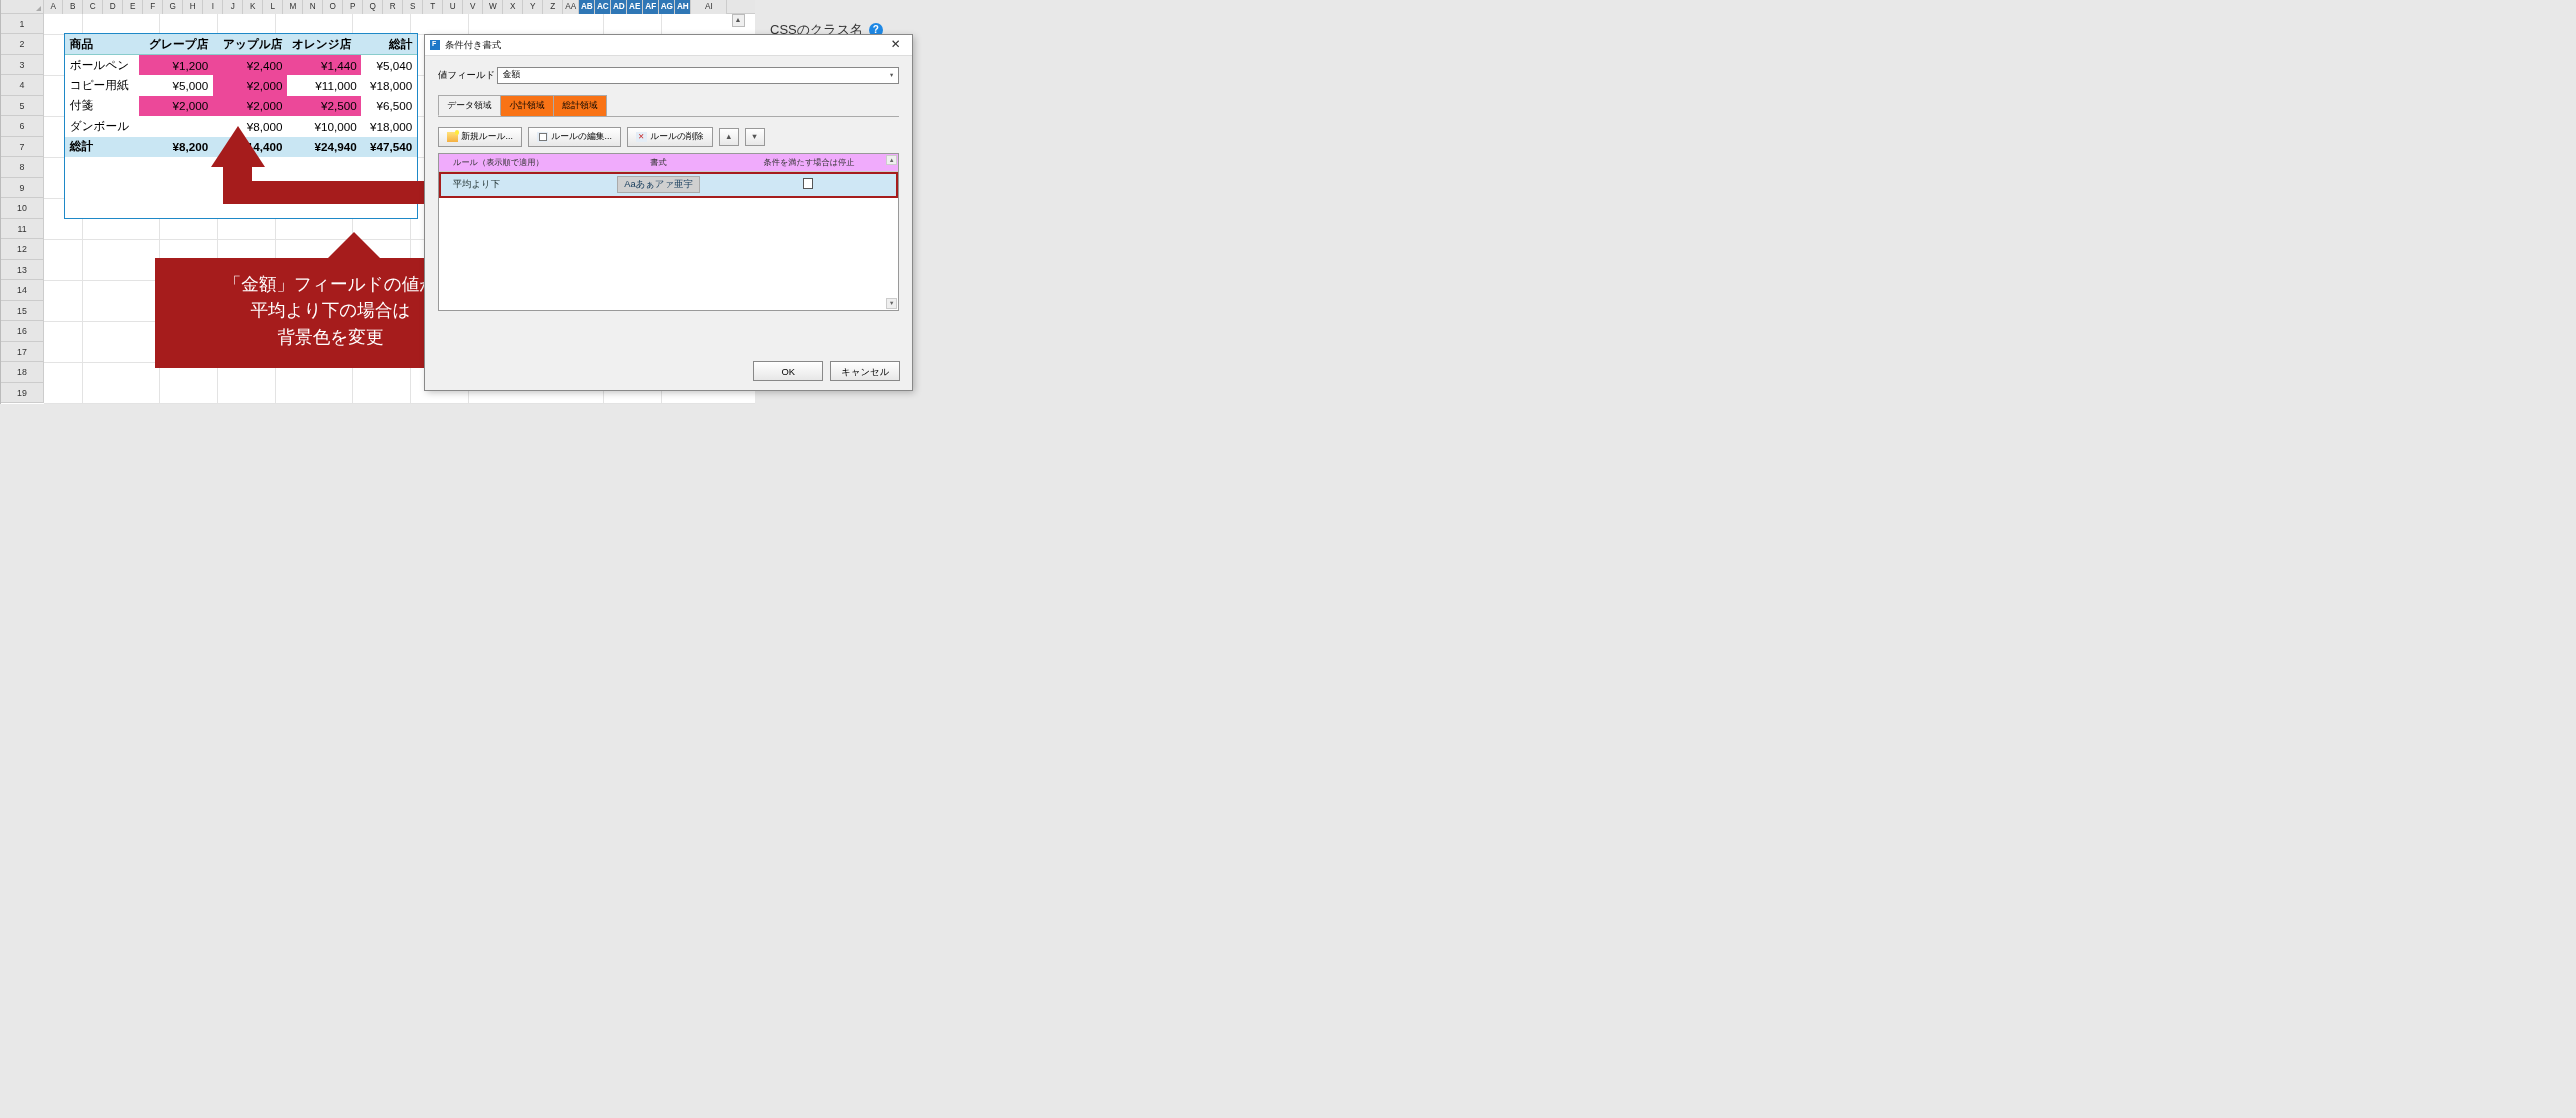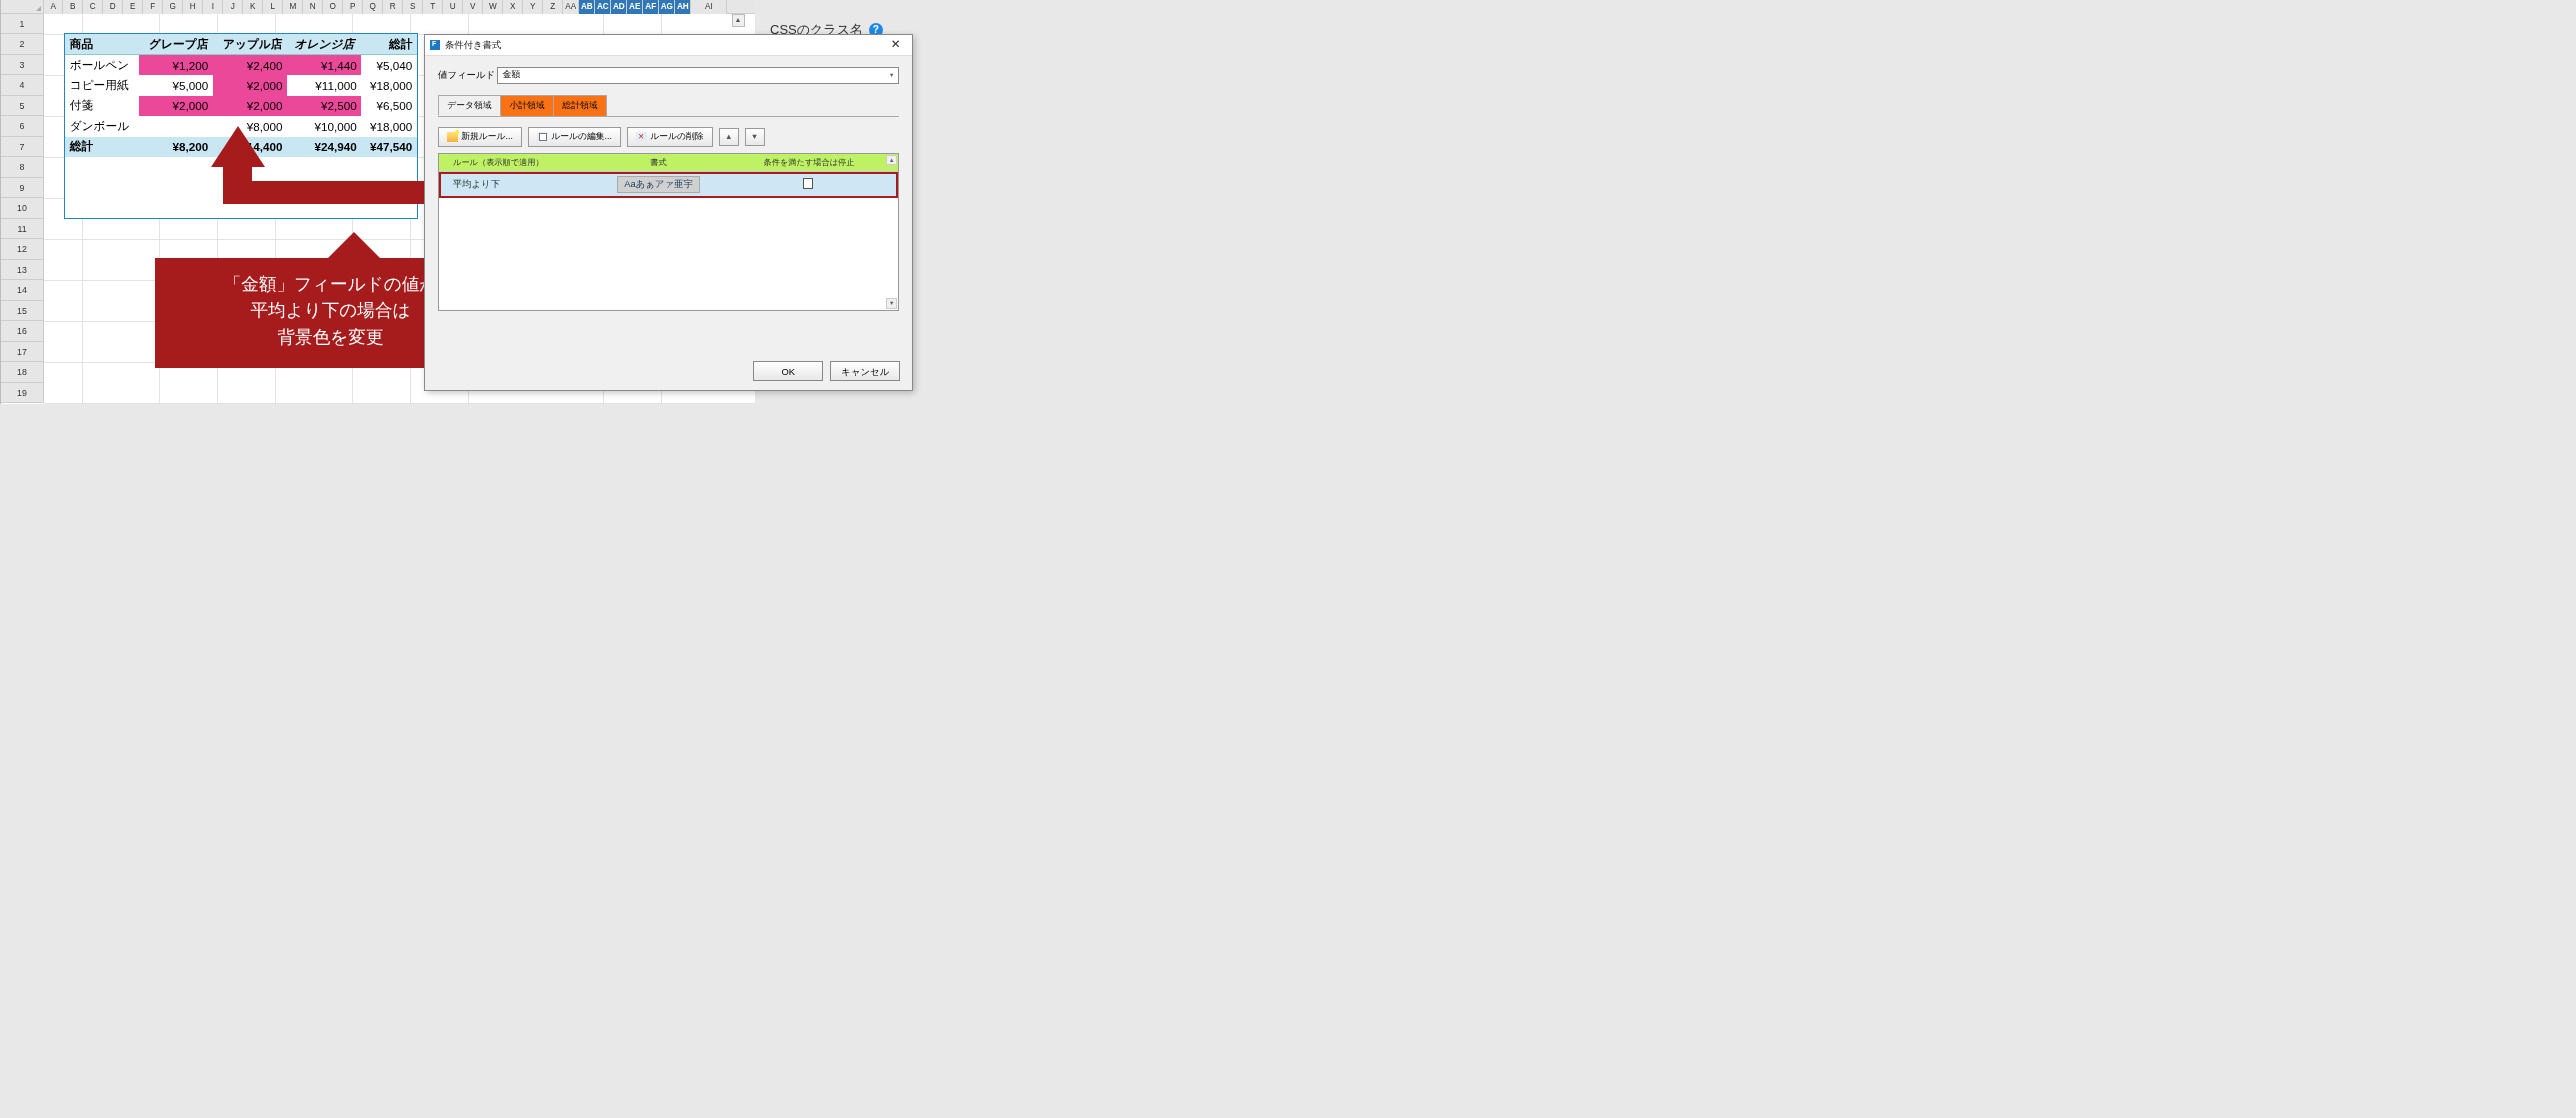--- a/index.html
+++ b/index.html
@@ -252,21 +252,21 @@
     text-align:center;line-height:16.4px;font-size:7.6px;color:#555;
   }
   .rules-box {
     border:0.6px solid #999;
     background:#fff;
     height:158px;
     position:relative;
   }
   .rules-head {
     display:flex;
-    background:#bef264;
+    background:#f0abfc;
     border-bottom:0.6px solid #ccc;
     font-size:8.2px;color:#333;
     padding:2.9px 0;
   }
   .rules-head .c1{flex:0 0 158px;padding-left:14px;}
   .rules-head .c2{flex:0 0 123px;text-align:center;}
   .rules-head .c3{flex:1;text-align:center;}
   .rule-row {
     display:flex;align-items:center;
     background:#cfe7f5;
@@ -377,21 +377,21 @@
     <div class="grid"></div>
     <div class="vscroll-btn">▲</div>
 
     <div class="pivot">
       <table>
         <thead>
             <tr id="pv-head">
               <th>商品</th>
               <th style="text-align: right;">グレープ店</th>
               <th style="text-align: right;">アップル店</th>
-              <th style="text-align: center; font-style: italic;">オレンジ店</th>
+              <th style="text-align: left;">オレンジ店</th>
               <th style="text-align: right;">総計</th>
             </tr>
           </thead>
         <tbody id="pv-body">
             <tr>
               <td class="rowlabel">ボールペン</td>
               <td class="shade">¥1,200</td>
               <td class="shade">¥2,400</td>
               <td class="shade">¥1,440</td>
               <td>¥5,040</td>

